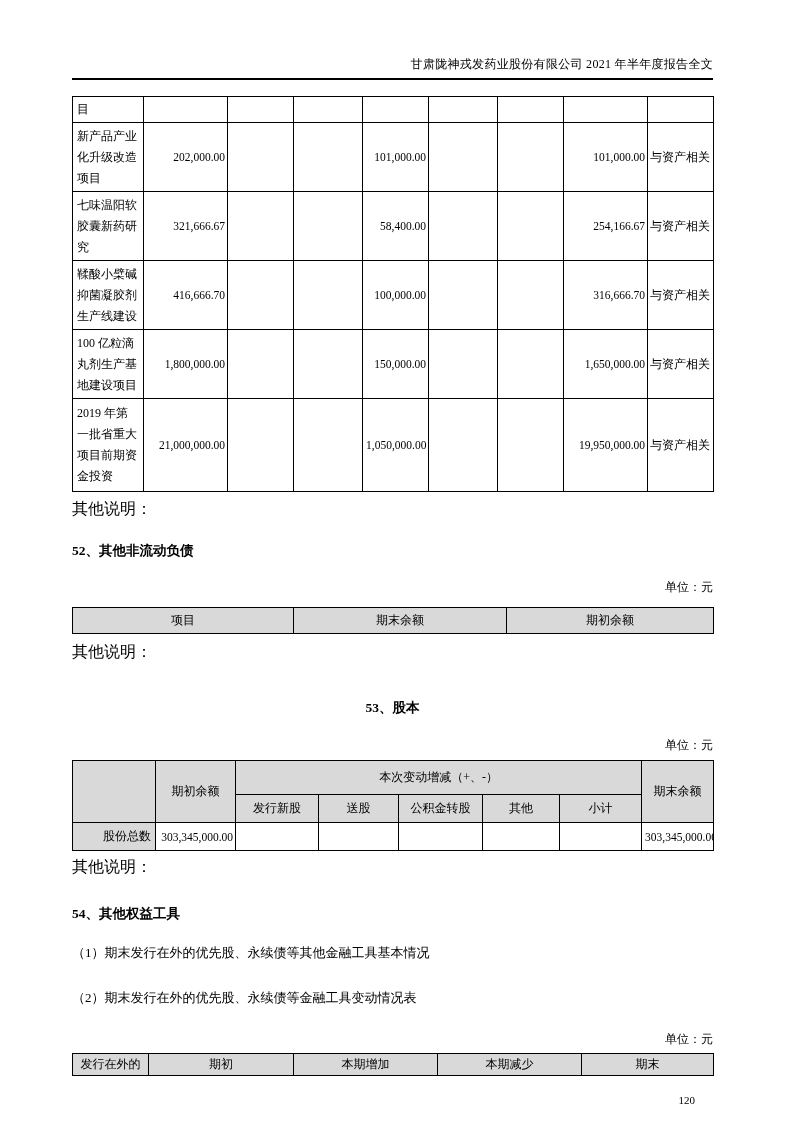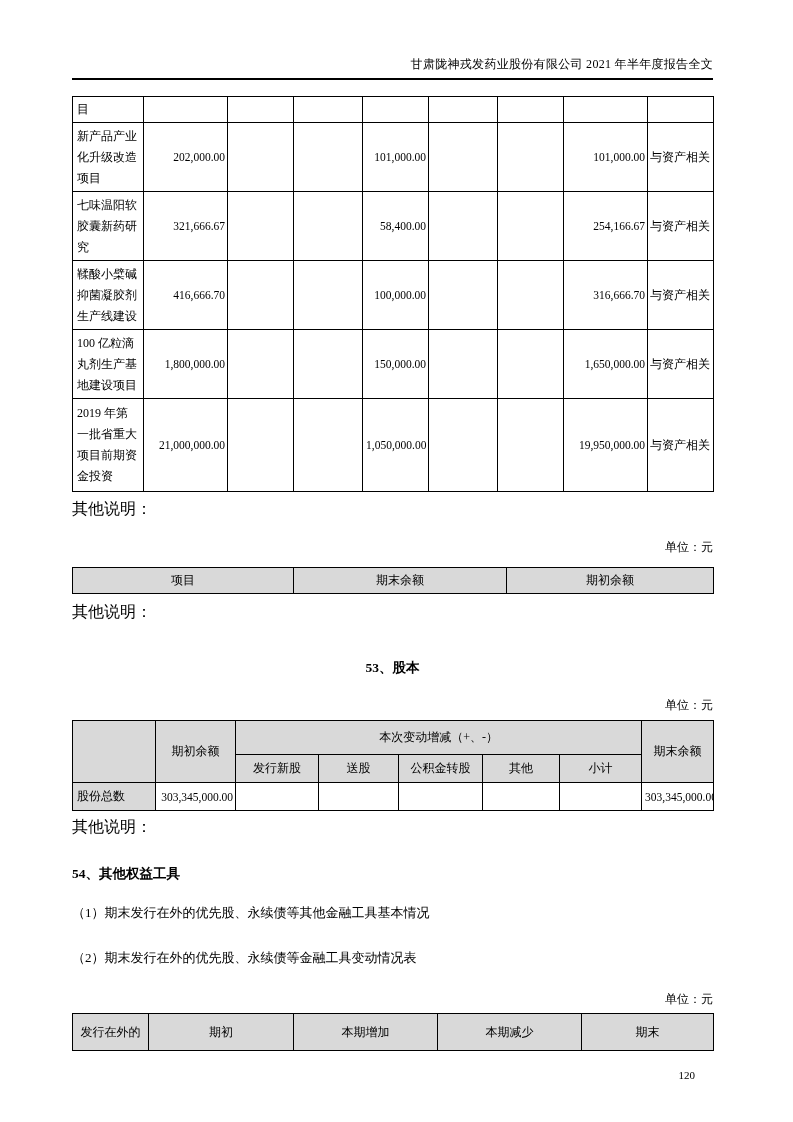--- a/index.html
+++ b/index.html
@@ -13,21 +13,21 @@
 
   .header { padding-top: 56px; border-bottom: 2px solid #000; padding-bottom: 5px; }
   .header-title { text-align: right; font-size: 12px; letter-spacing: 0.3px; }
 
   table { border-collapse: collapse; table-layout: fixed; width: 641px; }
   td { border: 1px solid #000; font-size: 12px; padding: 1px 3px; vertical-align: middle; overflow: hidden; }
   .hd { background: #d9d9d9; text-align: center; }
   .lbl { text-align: left; line-height: 21px; padding: 2px 4px; background: #fff; }
   .num { text-align: right; white-space: nowrap; padding-right: 2px; font-size: 11.5px; }
   .rel { text-align: left; white-space: nowrap; padding-left: 2px; }
-  .gray { background: #d9d9d9; }
+  .gray { background: #d9d9d9; text-align: right; }
 
   .t1 { margin-top: 16px; }
   .t1 tr.stub { height: 25px; }
   .t1 tr.r3 { height: 69px; padding-left: 16px; }
   .t1 tr.r4 { height: 93px; }
 
   .note { font-size: 16px; margin-top: 7px; }
   .h3 { font-size: 13.5px; font-weight: bold; }
   .h3-52 { margin-top: 22px; }
   .unit { text-align: right; font-size: 12px; }
@@ -43,21 +43,21 @@
   .t3 tr.h2 { height: 28px; }
   .t3 tr.d  { height: 28px; }
   .note-53 { margin-top: 6px; }
 
   .h3-54 { margin-top: 27px; }
   .sub { font-size: 13px; font-weight: normal; }
   .sub1 { margin-top: 21px; }
   .sub2 { margin-top: 27px; }
   .unit-54 { margin-top: 24px; }
   .t4 { margin-top: 5px; }
-  .t4 tr { height: 37px; padding-left: 24px; }
+  .t4 tr { height: 22px; padding-left: 24px; }
 
   .pagenum { margin-top: 18px; text-align: right; font-size: 11px; padding-right: 18px; }
 </style>
 </head>
 <body>
 
 <div class="content">
 
   <div class="header">
     <div class="header-title">甘肃陇神戎发药业股份有限公司 2021 年半年度报告全文</div>
@@ -140,20 +140,21 @@
       <td></td>
           <td></td>
       <td class="num">19,950,000.00</td>
       <td class="rel">与资产相关</td>
     </tr>
   </tbody>
     </table>
 
   <div class="note">其他说明：</div>
 
+  <div class="h3 h3-52">52、其他非流动负债</div>
   <div class="unit unit-52">单位：元</div>
 
   <table class="t2">
     <colgroup>
         <col style="width:221px">
         <col style="width:213px">
         <col style="width:207px">
       </colgroup>
     <tbody>
         <tr>

